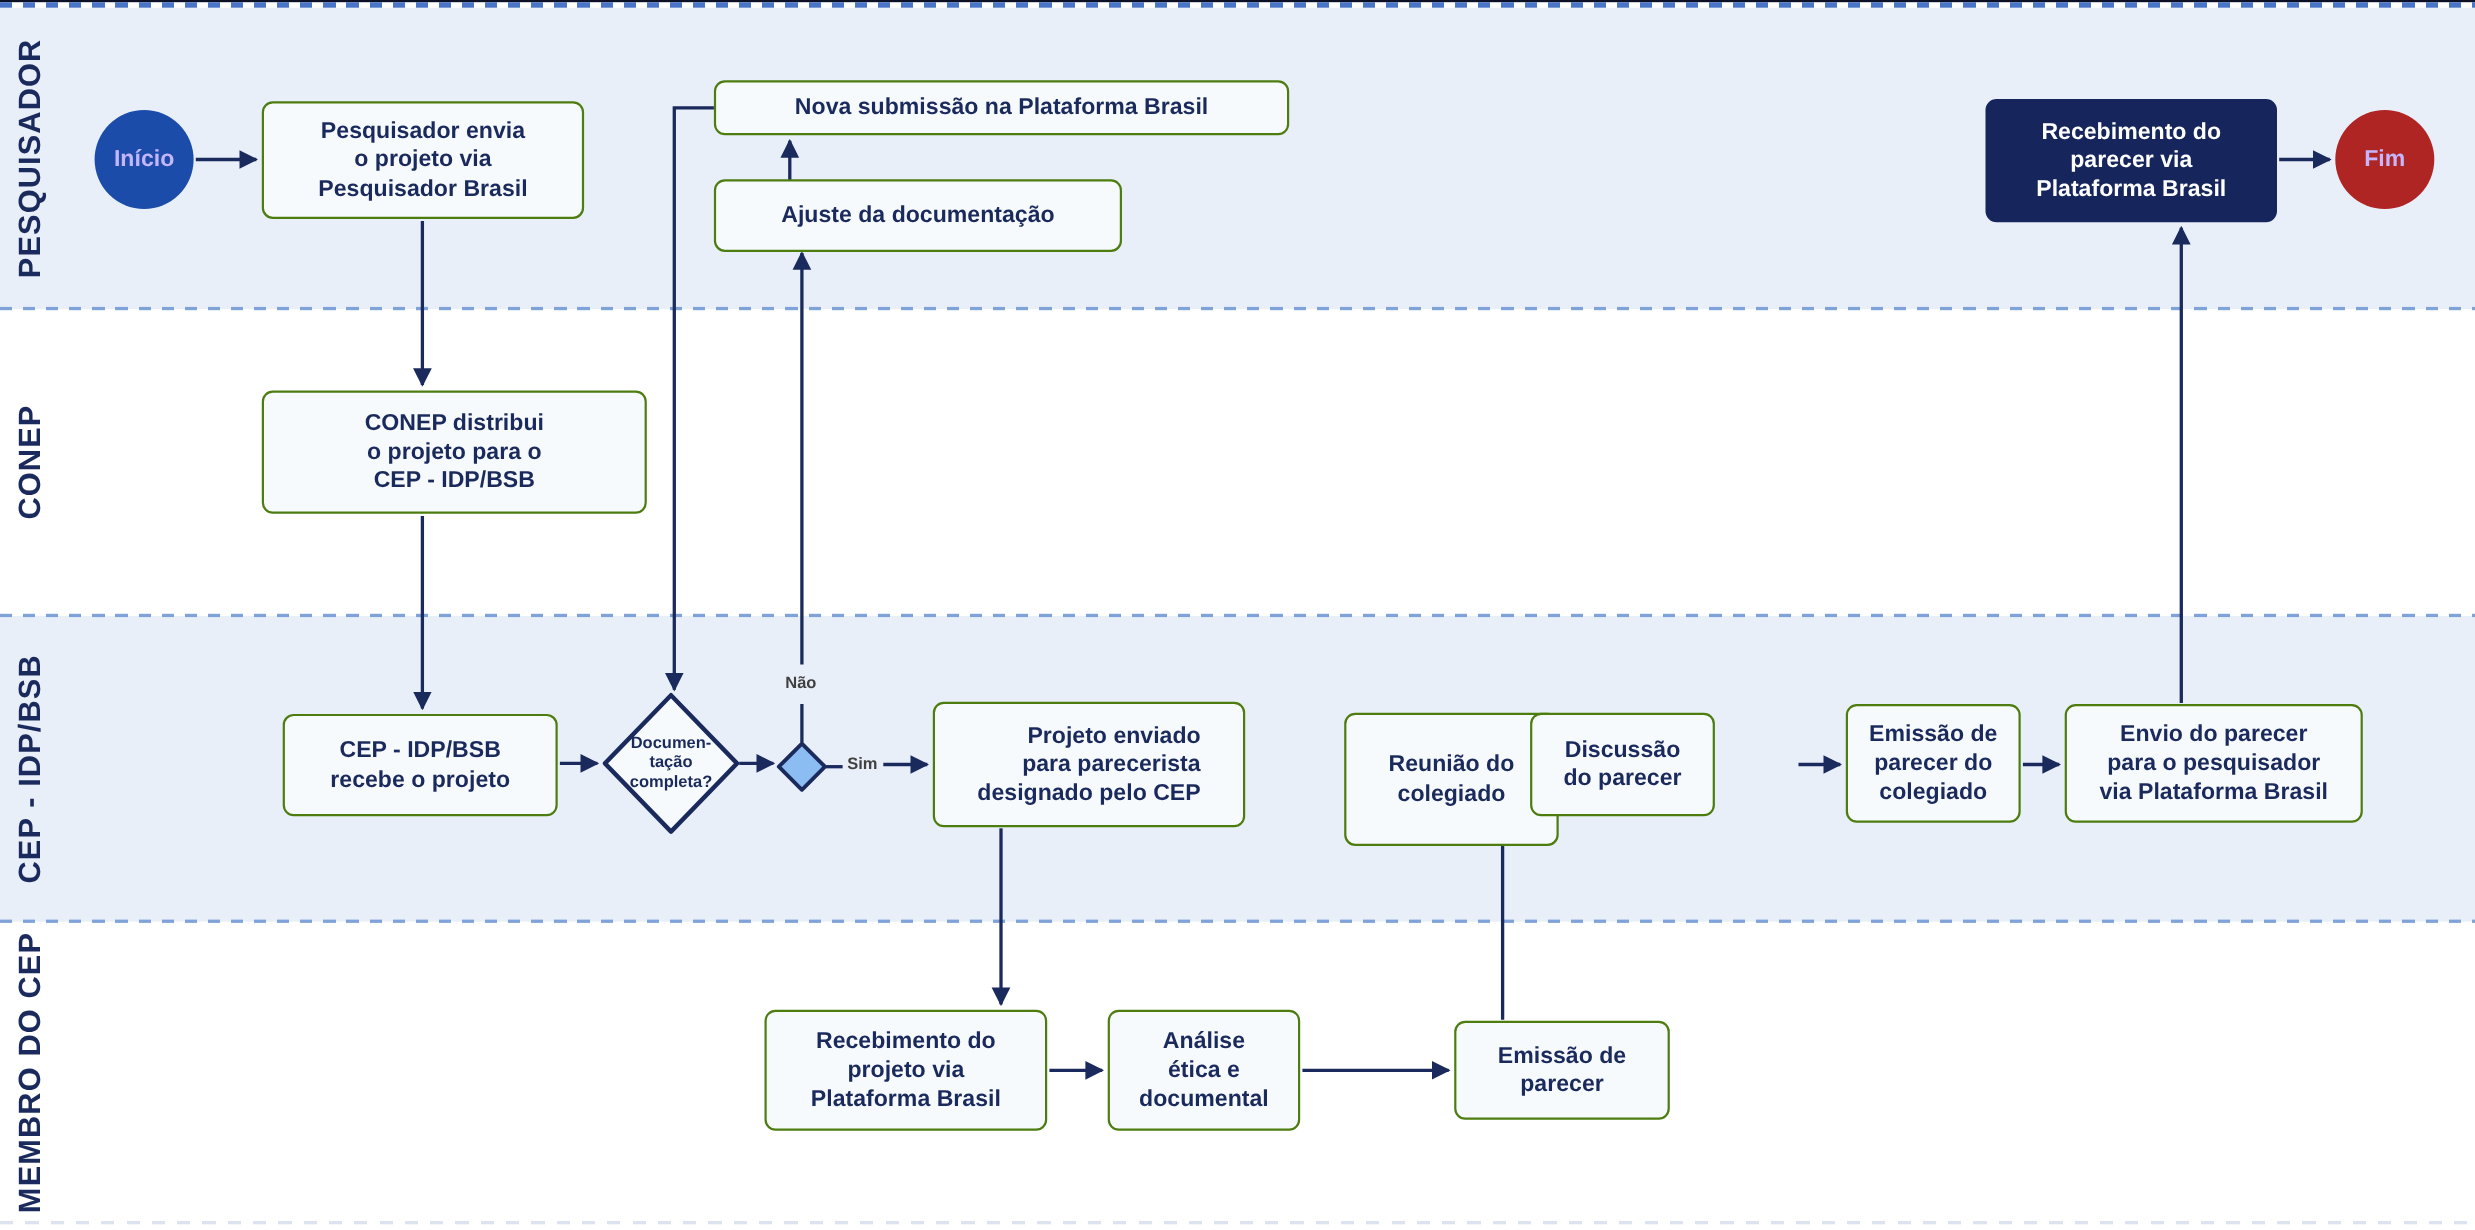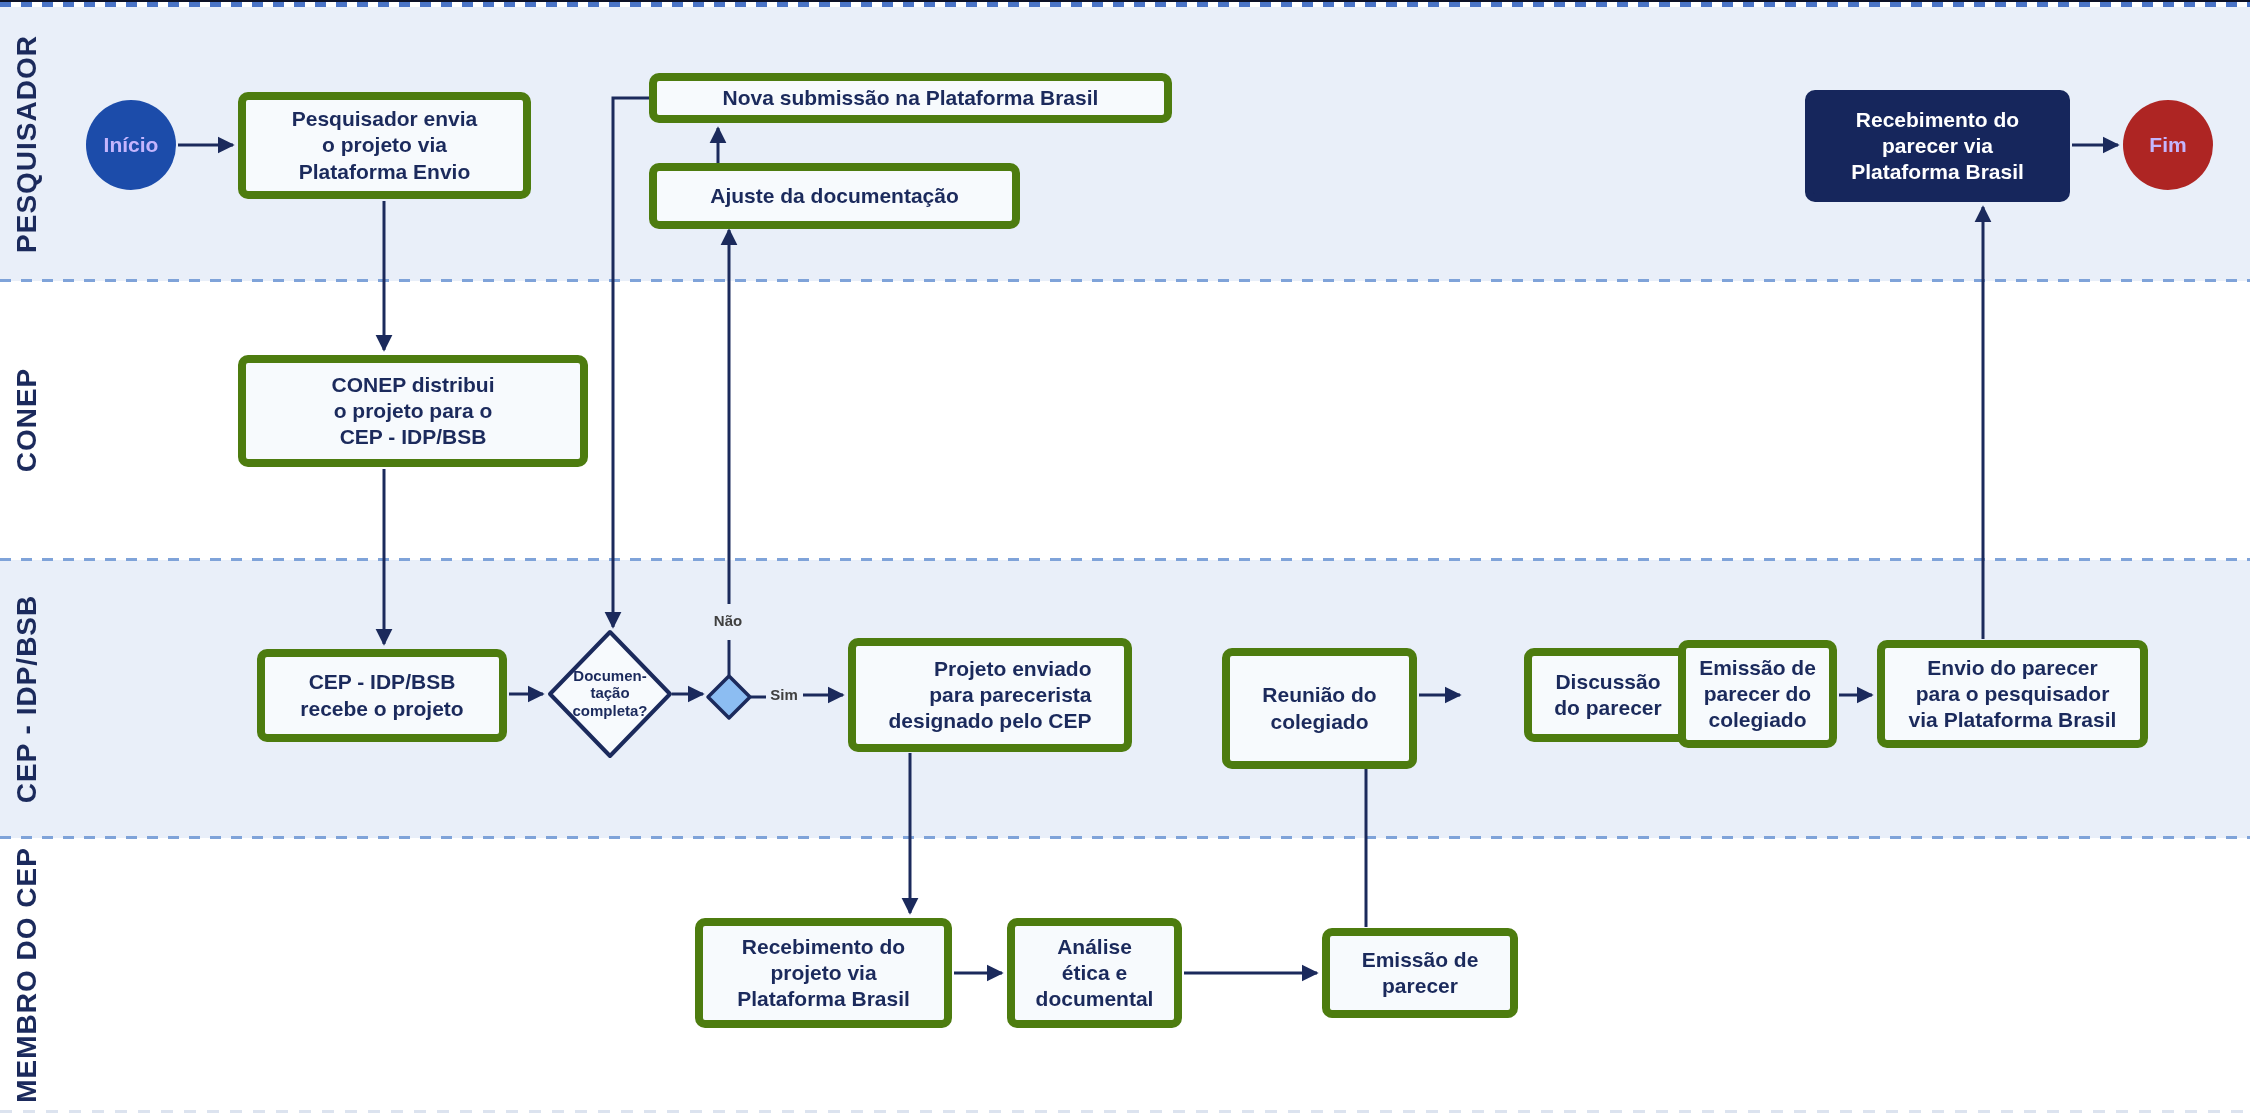--- a/index.html
+++ b/index.html
@@ -41,21 +41,21 @@
 
   .node {
     position: absolute; box-sizing: border-box;
     display: flex; align-items: center; justify-content: center;
     text-align: center; white-space: pre-line;
     font-weight: 700; font-size: 21px; line-height: 1.24;
     color: #1b2a5c; z-index: 2;
   }
   .task {
     background: #f7fafd;
-    border: 8px solid #4d7c0f;
+    border: 2px solid #4d7c0f;
     border-radius: 10px;
   }
   .task.dark {
     background: #16265c;
     border-color: #16265c;
     color: #ffffff;
   }
   .circle {
     border-radius: 50%;
     color: #c4b5fd;
@@ -126,21 +126,21 @@
       <path d="M1983,639 L1983,207" marker-end="url(#arr)"></path>
       <path d="M2072,145 L2118,145" marker-end="url(#arr)"></path>
     </g>
     <polygon points="610,632 670,694 610,756 550,694" fill="#f7fafd" stroke="#1b2a5c" stroke-width="4" stroke-linejoin="round"></polygon>
     <polygon points="729,676 750,697 729,718 708,697" fill="#8cbdf2" stroke="#1b2a5c" stroke-width="3.5" stroke-linejoin="round"></polygon>
   </svg>
 
   <div class="node circle start" style="left:86px; top:100px; width:90px; height:90px;">Início</div>
   <div class="node task" style="left:238px; top:92px; width:293px; height:107px;">Pesquisador envia
 o projeto via
-Plataforma Envio</div>
+Pesquisador Brasil</div>
   <div class="node task" style="left:649px; top:73px; width:523px; height:50px;">Nova submissão na Plataforma Brasil</div>
   <div class="node task" style="left:649px; top:163px; width:371px; height:66px;">Ajuste da documentação</div>
   <div class="node task dark" style="left:1805px; top:90px; width:265px; height:112px;">Recebimento do
 parecer via
 Plataforma Brasil</div>
   <div class="node circle end" style="left:2123px; top:100px; width:90px; height:90px;">Fim</div>
 
   <div class="node task" style="left:238px; top:355px; width:350px; height:112px;">CONEP distribui
 o projeto para o
 CEP - IDP/BSB</div>
@@ -150,21 +150,21 @@
   <div class="diamond-label">Documen-
 tação
 completa?</div>
   <div class="edge-label" style="left:698px; top:608px;">Não</div>
   <div class="edge-label" style="left:754px; top:682px;">Sim</div>
   <div class="node task" style="left:848px; top:638px; width:284px; height:114px;text-align:right;">Projeto enviado
 para parecerista
 designado pelo CEP</div>
   <div class="node task" style="left:1222px; top:648px; width:195px; height:121px;">Reunião do
 colegiado</div>
-  <div class="node task" style="left:1524px; top:648px; width:168px; height:94px;">Discussão
+  <div class="node task" style="left:1391px; top:648px; width:168px; height:94px;">Discussão
 do parecer</div>
   <div class="node task" style="left:1678px; top:640px; width:159px; height:108px;">Emissão de
 parecer do
 colegiado</div>
   <div class="node task" style="left:1877px; top:640px; width:271px; height:108px;">Envio do parecer
 para o pesquisador
 via Plataforma Brasil</div>
 
   <div class="node task" style="left:695px; top:918px; width:257px; height:110px;">Recebimento do
 projeto via

